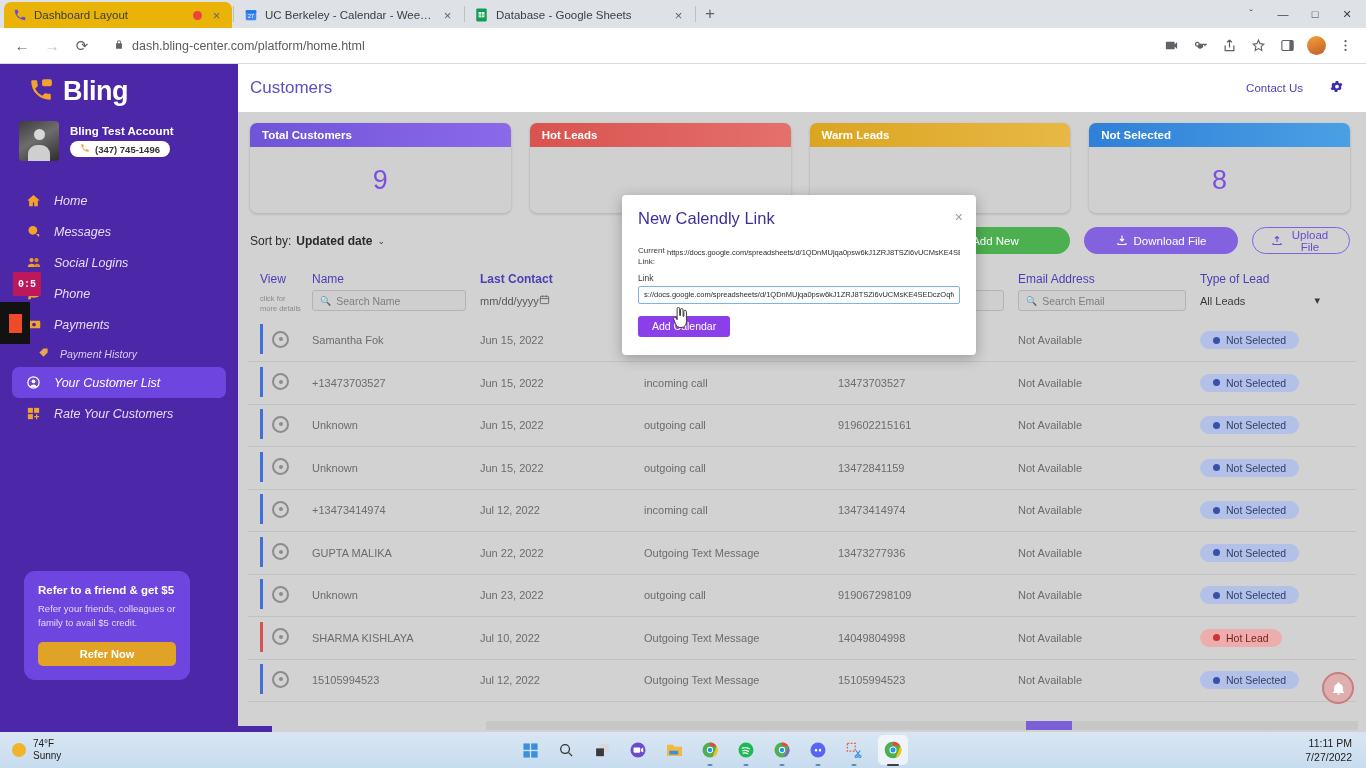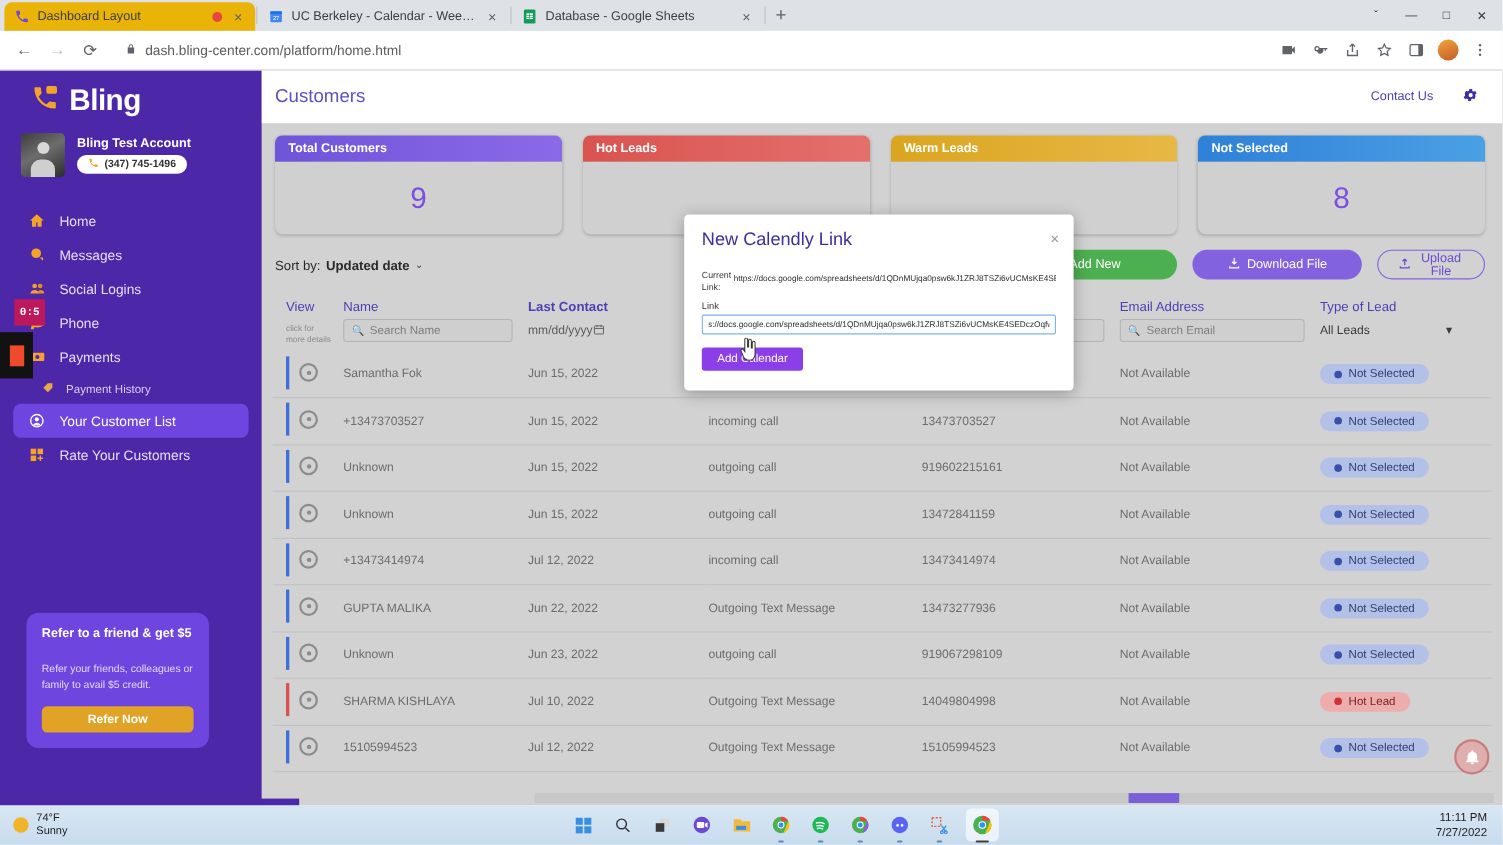--- a/index.html
+++ b/index.html
@@ -84,36 +84,36 @@
                         width:22px; height:16px; border-radius:9px 9px 0 0;
                         background:#cfcfcf; }
   .profile-pic::before { content:""; position:absolute; left:15px; top:8px;
                          width:11px; height:11px; border-radius:50%;
                          background:#d8d8d8; }
   .profile-name { color: #fff; font-size: 11.5px; font-weight: bold; }
   .phone-chip { margin-top: 4px; background: #fff; border-radius: 11px;
                 padding: 2px 10px; font-size: 9.5px; color: #333;
                 display: inline-flex; align-items: center; gap: 5px;
                 font-weight: bold; }
-  .navlist { margin-top: 24px; }
+  .navlist { margin-top: 24px; font-style: italic; }
   .navitem { display: flex; align-items: center; gap: 12px;
              height: 31px; margin: 0 12px; padding-left: 13px;
              border-radius: 7px; color: #e6ddf7; font-size: 12.5px; }
   .navitem.active { background: #6f45e0; color: #fff; }
   .navitem .nicon { width: 17px; height: 17px; flex: 0 0 17px;
                     display: flex; align-items: center; justify-content: center;
                     font-size: 14px; color: #f3a32a; }
   .navsub { display: flex; align-items: center; gap: 10px;
             height: 27px; margin: 0 12px; padding-left: 26px;
             color: #d8cdf0; font-size: 10.5px; }
   .navsub .nicon { font-size: 10px; color: #e7a94b; width: 12px; }
   .refercard { position: absolute; left: 24px; bottom: 52px; width: 166px;
                background: #6f45e0; border-radius: 11px; padding: 13px 14px 14px; }
   .refer-title { color: #fff; font-size: 11.5px; font-weight: bold; }
-  .refer-body { color: #e2d8f7; font-size: 9.5px; line-height: 1.55; margin-top: 20px; }
+  .refer-body { color: #e2d8f7; font-size: 9.5px; line-height: 1.55; margin-top: 6px; }
   .refer-btn { margin-top: 11px; display: block; width: 100%; height: 24px;
                background: #e0a325; border: none; border-radius: 5px;
                color: #fff; font-size: 11px; font-weight: bold;
                font-family: "Liberation Sans", sans-serif; }
   .timer-widget { position: absolute; left: 13px; top: 208px; width: 28px; height: 24px;
                   background: #be185d; color: #fff; font-size: 10px;
                   font-weight: bold; display: flex; align-items: center;
                   justify-content: center; font-family: "Liberation Mono", monospace; }
   .rec-widget { position: absolute; left: 0; top: 238px; width: 30px; height: 42px;
                 background: #121212; display: flex; align-items: center;

